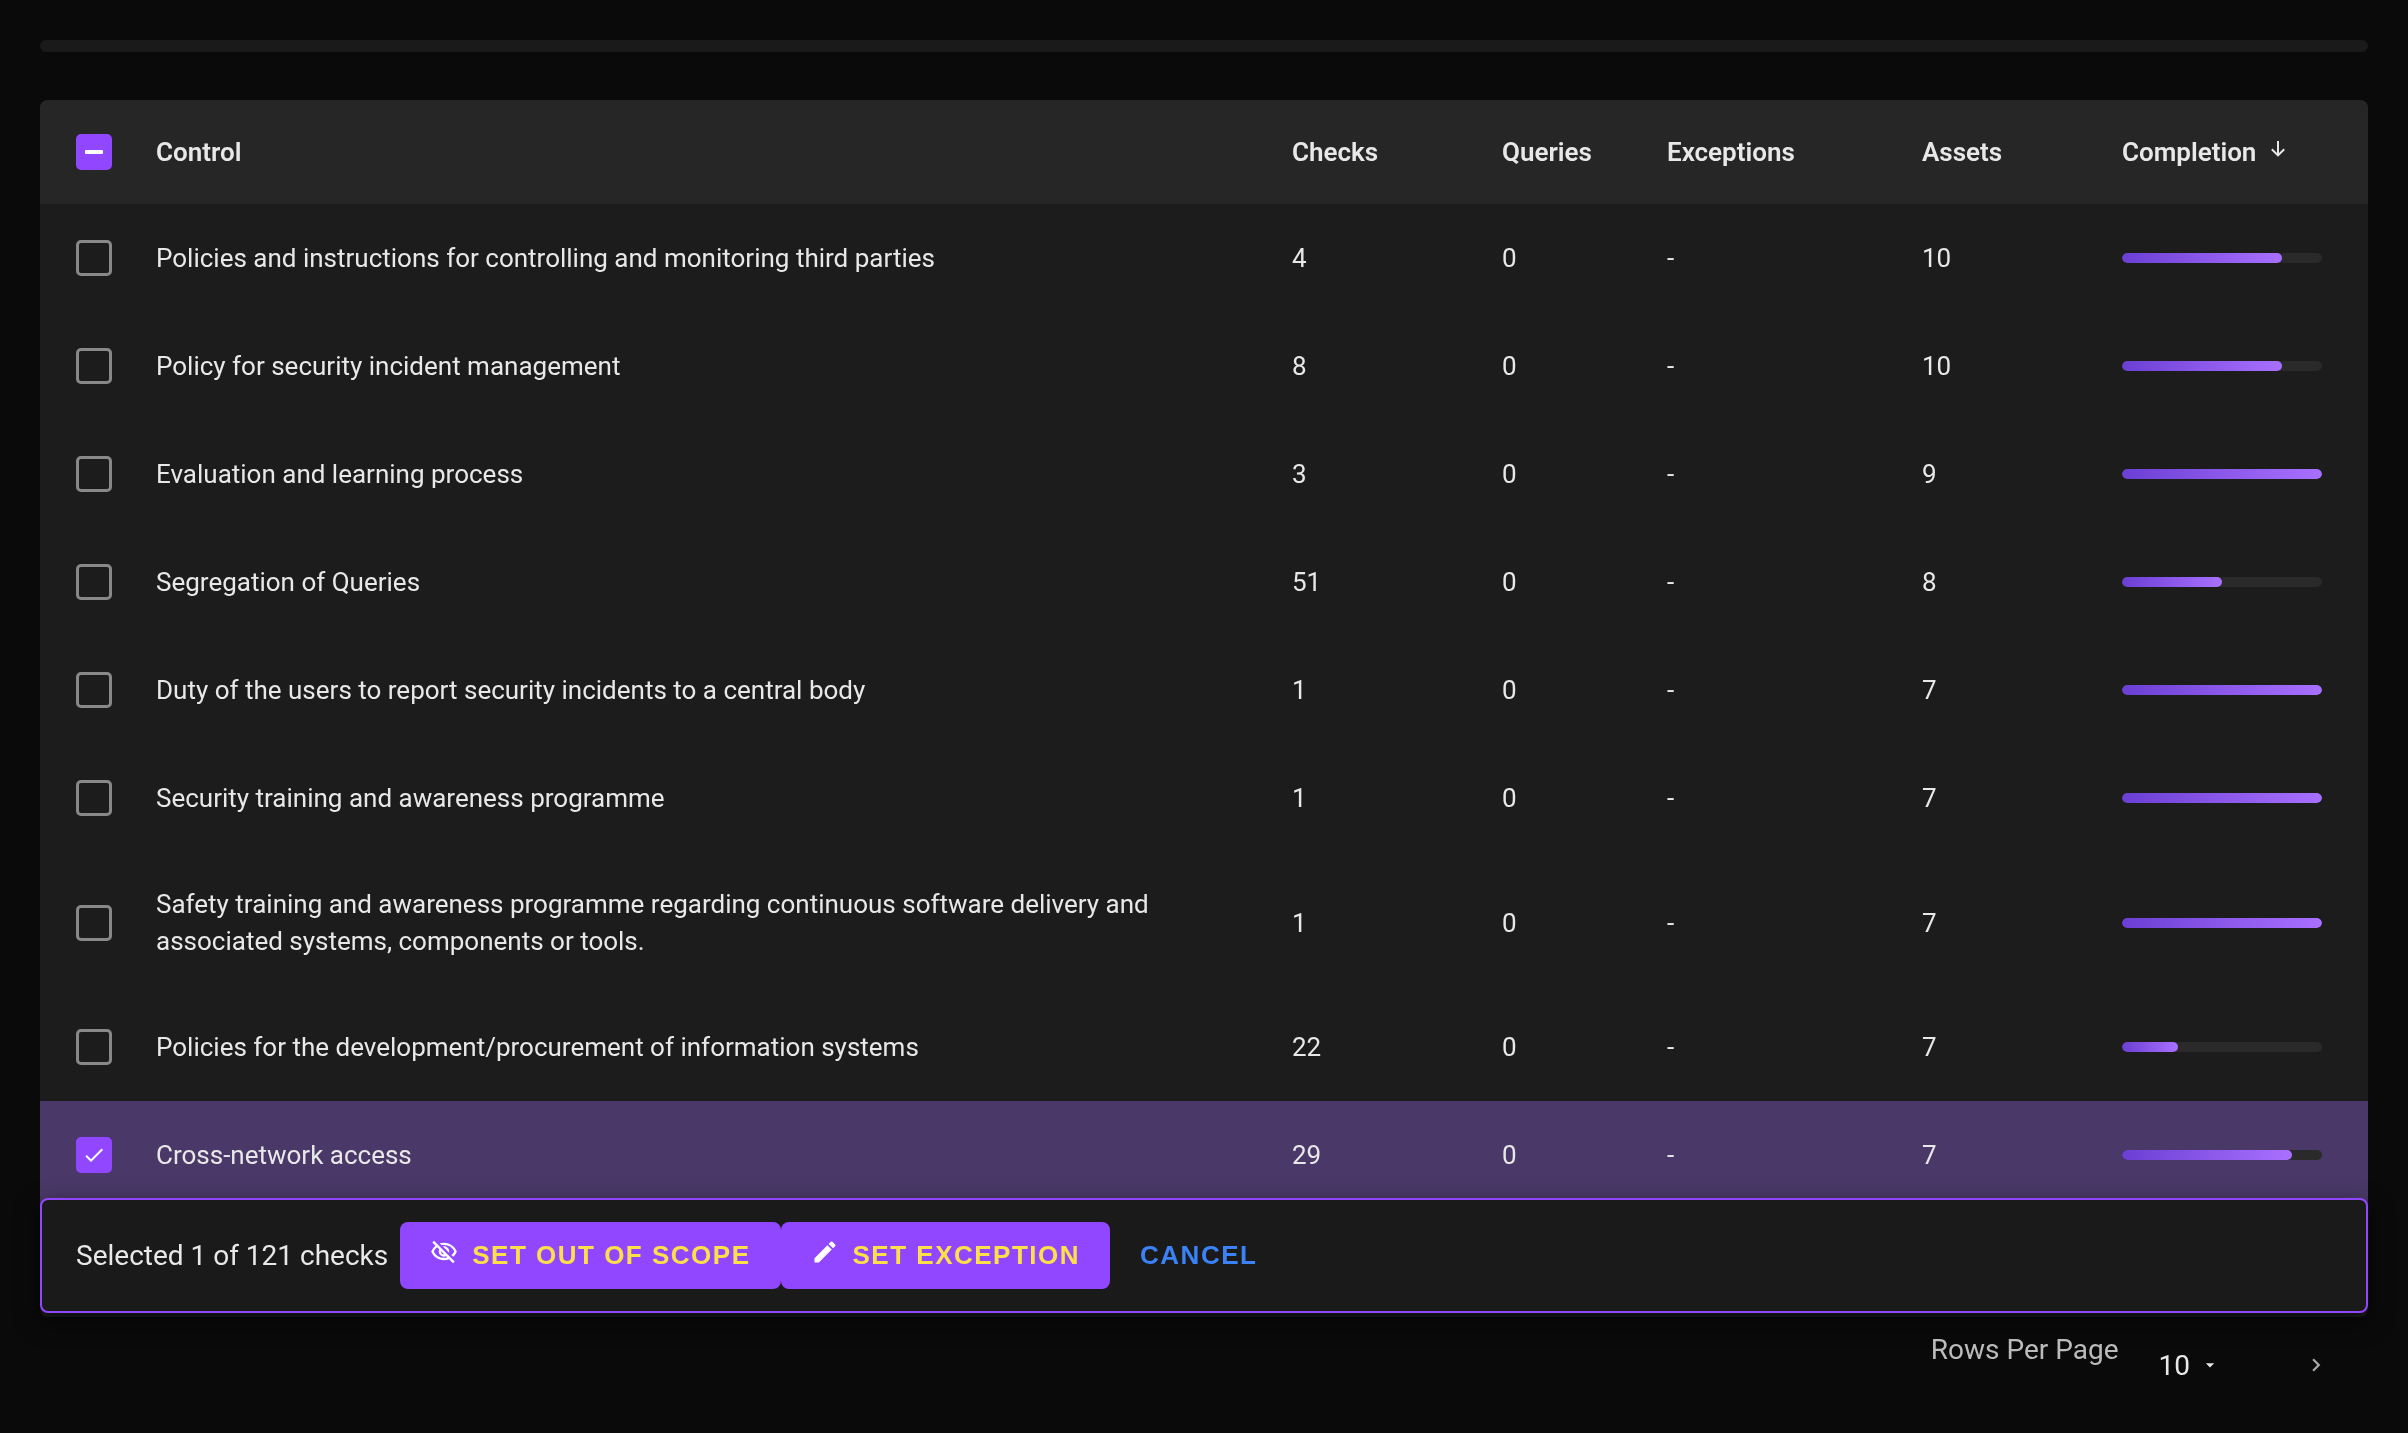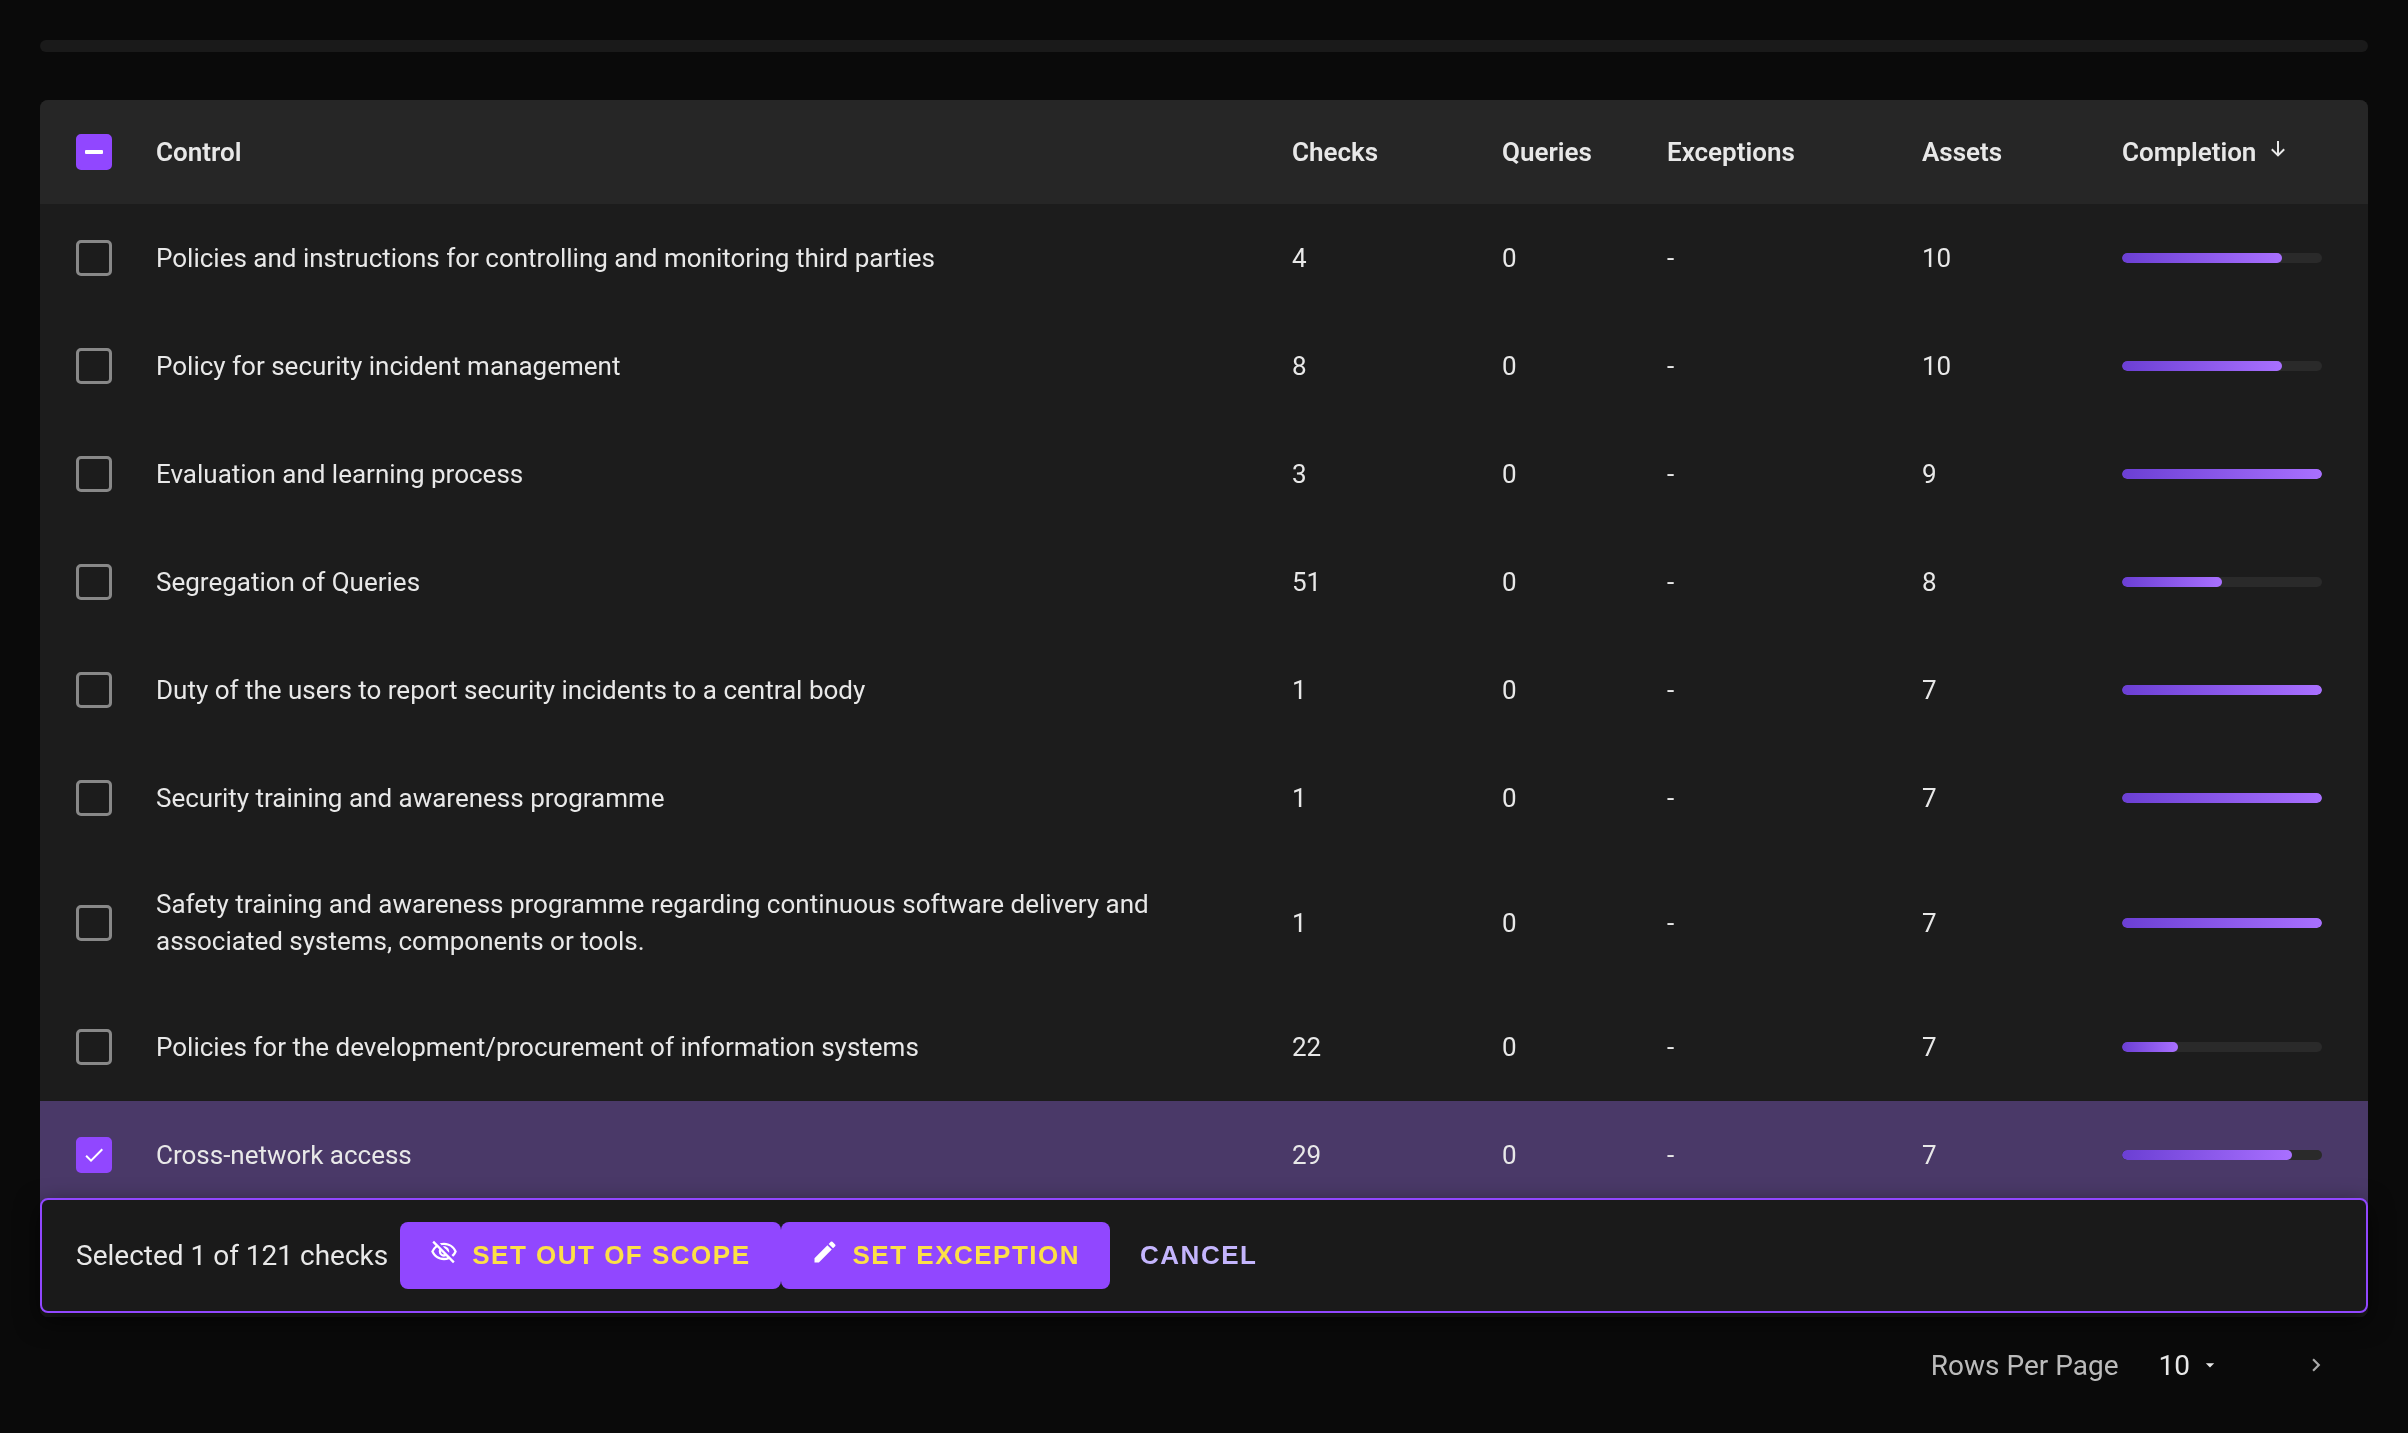--- a/index.html
+++ b/index.html
@@ -126,29 +126,28 @@
     cursor: pointer;
     border: none;
   }
   .btn-primary {
     background: #9147ff;
     color: #fde047;
     justify-content: space-between;
   }
   .btn-text {
     background: transparent;
-    color: #c4b5fd;
+    color: #3b82f6;
   }
   .btn svg { width: 28px; height: 28px; fill: #fff; }
   .pagination {
     position: fixed;
     right: 60px;
     bottom: 36px;
     display: flex;
-    align-items: center;
     gap: 16px;
     font-size: 28px;
     color: #aaa;
   }
   .pagination .label { margin-right: 24px; color: #bbb; }
   .page-size {
     display: inline-flex;
     align-items: center;
     gap: 10px;
     color: #e8e8e8;

